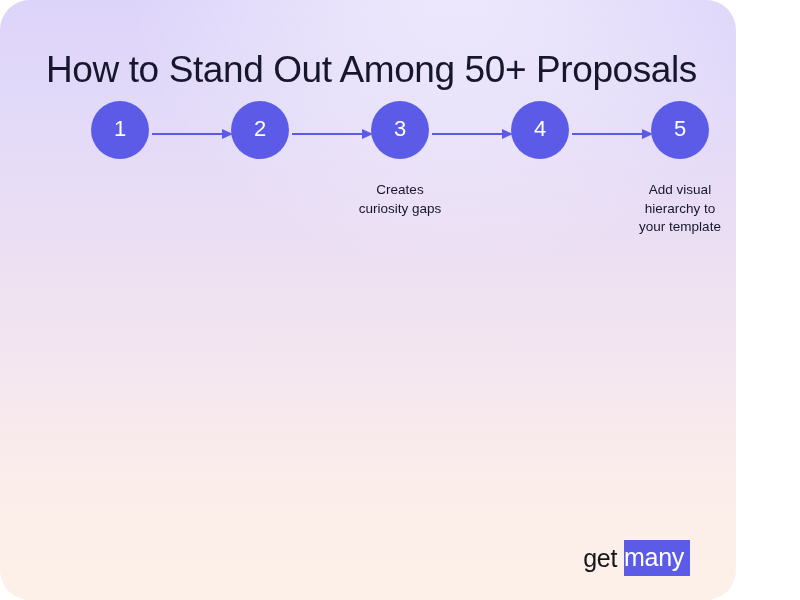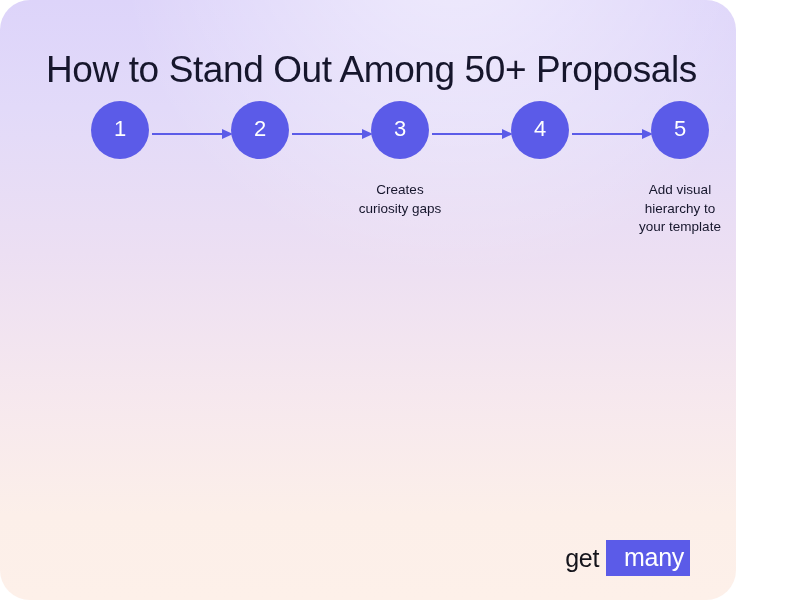--- a/index.html
+++ b/index.html
@@ -128,21 +128,21 @@
   #logo-get {
     color: #15151c;
     font-weight: 400;
     letter-spacing: -0.3px;
   }
   #logo-many {
     color: #ffffff;
     background: #5b5be8;
     font-weight: 400;
     letter-spacing: -0.3px;
-    padding: 2px 6px 4px 18px;
+    padding: 2px 6px 4px 0;
     margin-left: 7px;
   }
 </style>
 </head>
 <body>
 
 <div id="slide">
 
   <h1 id="page-title">How to Stand Out Among 50+ Proposals</h1>
 

